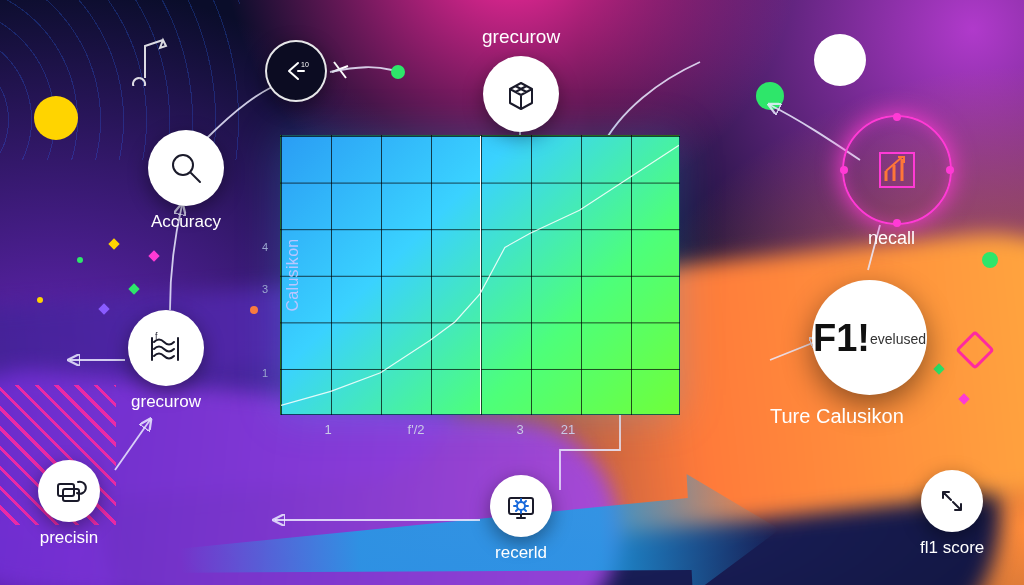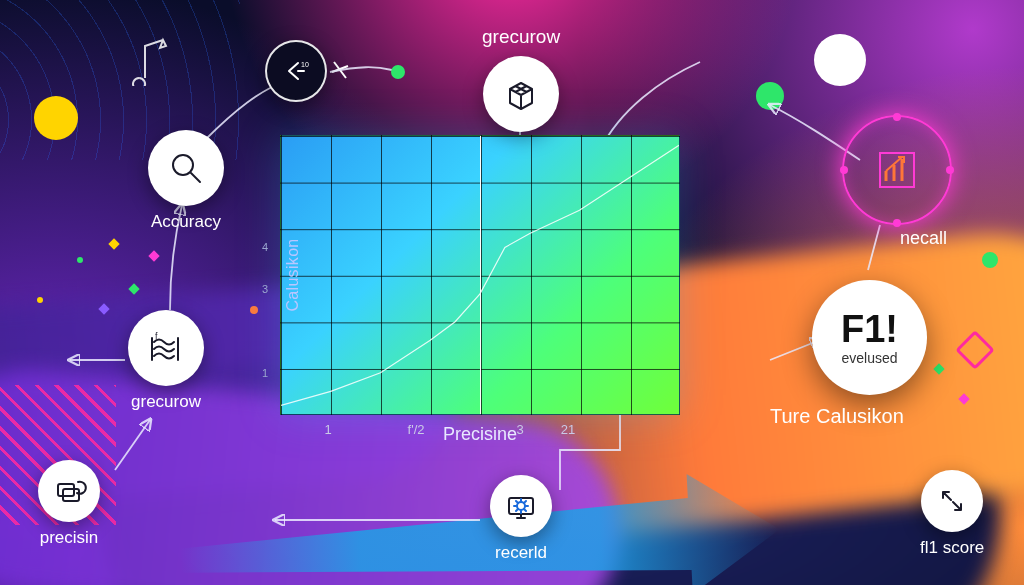--- a/index.html
+++ b/index.html
@@ -103,21 +103,21 @@
   }
   .recall-ring::before{ top:-4px; left:50%; margin-left:-4px;}
   .recall-ring::after{ bottom:-4px; left:50%; margin-left:-4px;}
   .recall-ring .tick{ position:absolute; width:8px; height:8px; background:#ff3ad5; border-radius:50%;}
   .recall-ring .t1{left:-4px; top:50%; margin-top:-4px;}
   .recall-ring .t2{right:-4px; top:50%; margin-top:-4px;}
 
   
   .f1-bubble {
     position:absolute; width:115px; height:115px; border-radius:50%; background:#fff; color:#111;
-    display:flex; flex-direction:column; align-items:center; justify-content:center;
+    display:flex; flex-direction:row; align-items:center; justify-content:center;
     box-shadow: 0 10px 30px rgba(0,0,0,.45);
   }
   .f1-bubble .big { font-size:38px; font-weight:700; line-height:1; }
   .f1-bubble .small { font-size:14px; margin-top:2px; color:#333;text-align:right; }
 
   
   .connectors { position:absolute; inset:0; pointer-events:none; }
   .connectors path, .connectors line { stroke: rgba(235,235,255,.85); stroke-width:1.8; fill:none; }
 
   
@@ -204,21 +204,20 @@
   <path d="M868 270 L880 225"></path>
 </svg>
 
 <div class="chart">
   <div class="chart-grid">
     <svg class="chart-line" viewBox="0 0 400 280" preserveAspectRatio="none">
       <path id="chartPath" d="M0.0 270.7 L50.0 256.7 L100.0 238.0 L150.0 205.3 L175.0 186.7 L200.0 158.7 L225.0 112.0 L250.0 98.0 L300.0 74.7 L350.0 42.0 L400.0 9.3 "></path>
     </svg>
   </div>
   <div class="axis-label-y">Calusikon</div>
-  <div class="axis-label-x">Precisine</div>
   <span class="xtick" style="left:12%">1</span>
   <span class="xtick" style="left:34%">f'/2</span>
   <span class="xtick" style="left:60%">3</span>
   <span class="xtick" style="left:72%">21</span>
   <span class="ytick" style="bottom:15%">1</span>
   <span class="ytick" style="bottom:45%">3</span>
   <span class="ytick" style="bottom:60%">4</span>
 </div>
 
 <div class="node small" style="left:265px; top:40px;">
@@ -293,20 +292,20 @@
 
 <div class="recall-ring" style="left:842px; top:115px;">
   <span class="tick t1"></span>
     <span class="tick t2"></span>
   <svg width="54" height="54" viewBox="0 0 54 54">
     <rect x="10" y="10" width="34" height="34" fill="none" stroke="#ff3ad5" stroke-width="2"></rect>
     <path d="M16 38 L16 28 M24 38 L24 22 M32 38 L32 16" stroke="#ff7638" stroke-width="3"></path>
     <path d="M16 28 L32 14 M28 14 h6 v6" stroke="#ff7638" stroke-width="2" fill="none"></path>
   </svg>
 </div>
-<div class="label" style="position:absolute; left:868px; top:228px; font-size:18px;margin-left:32px;">necall</div>
+<div class="label" style="position:absolute; left:868px; top:228px; font-size:18px;">necall</div>
 
 <div class="f1-bubble" style="left:812px; top:280px;">
   <div class="big">F1!</div>
   <div class="small">evelused</div>
 </div>
 
 <div style="position:absolute; left:770px; top:405px; font-size:20px;">Ture Calusikon</div>
 
 </body></html>

